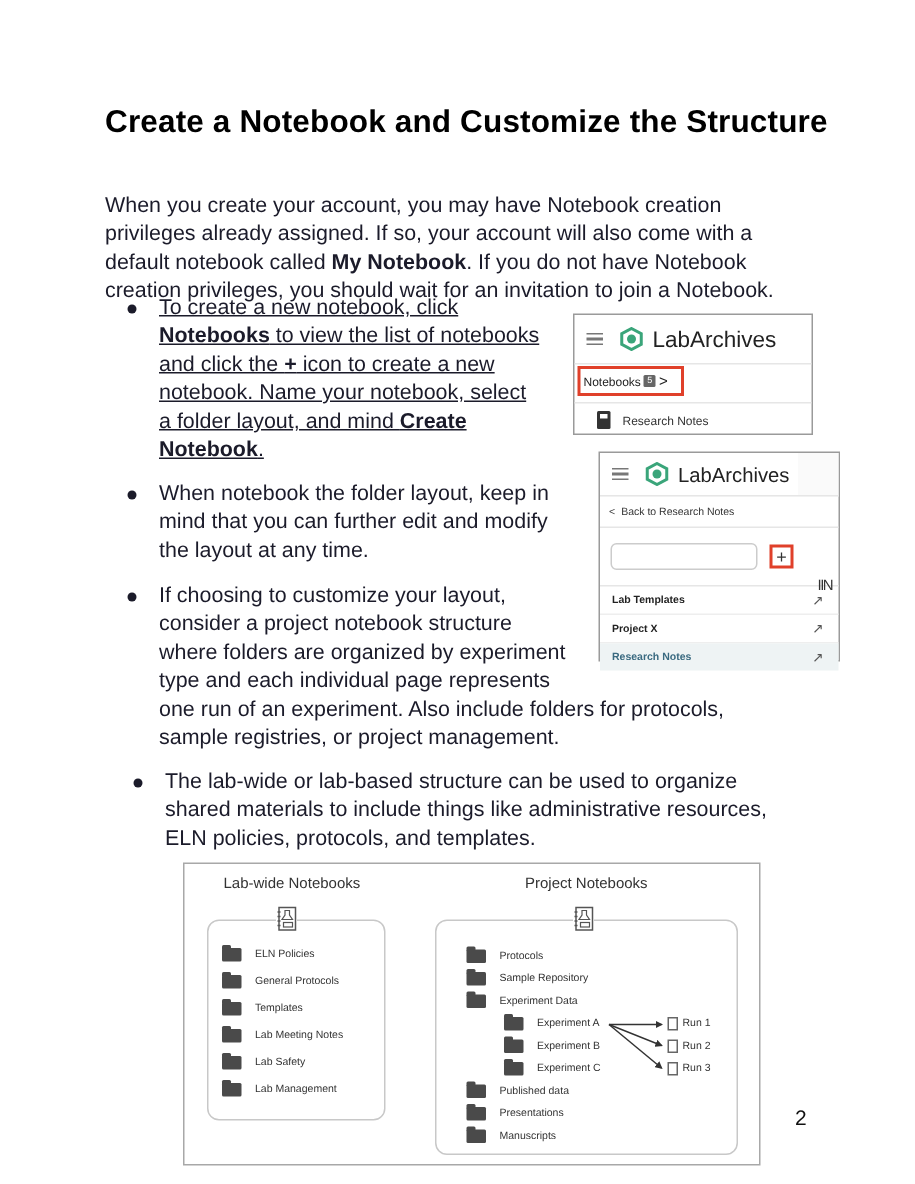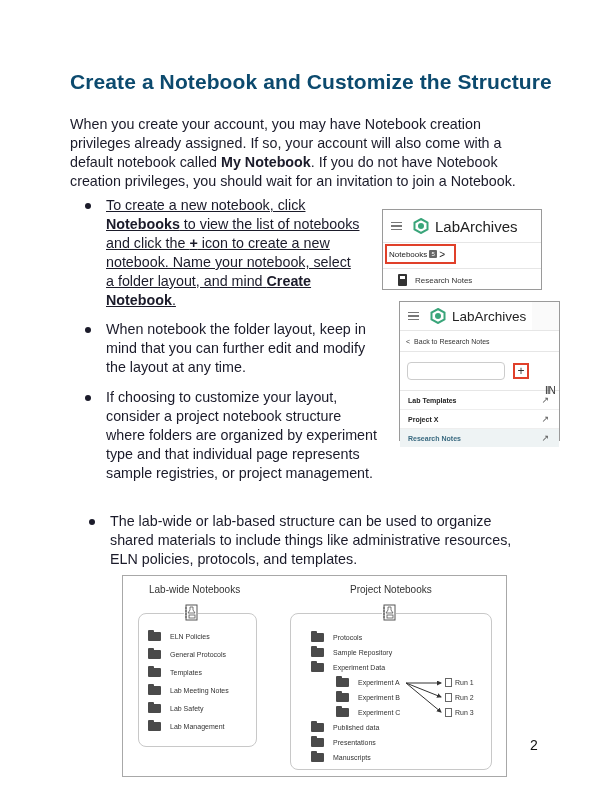--- a/index.html
+++ b/index.html
@@ -1,20 +1,20 @@
 <!DOCTYPE html>
 <html><head>
 <meta charset="utf-8">
 <style>
   html, body { margin: 0; padding: 0; background: #ffffff; }
   body { width: 610px; height: 789px; position: relative; overflow: hidden;
          font-family: "Liberation Sans", sans-serif; color: #1b1b2a; }
   .title { position: absolute; left: 70px; top: 70px; font-size: 21px; font-weight: bold;
-           color: #0c4a6e; letter-spacing: 0.1px; margin: 0; }
-  .intro { position: absolute; left: 70px; top: 115px; width: 470px; font-size: 14.3px;
+           color: #000000; letter-spacing: 0.1px; margin: 0; }
+  .intro { position: absolute; left: 70px; top: 128px; width: 470px; font-size: 14.3px;
            line-height: 19px; margin: 0; }
   .bullet { position: absolute; font-size: 14.3px; line-height: 19px; margin: 0; }
   .bullet .dot { position: absolute; left: -21px; top: 7px; width: 6px; height: 6px;
                  border-radius: 50%; background: #1b1b2a; }
   b { font-weight: bold; }
 
   
   .shot1 { position: absolute; left: 382px; top: 209px; width: 160px; height: 81px;
            border: 1px solid #9a9a9a; background: #fff; box-sizing: border-box; }
   .shot1 .hdr { height: 32px; display: flex; align-items: center; border-bottom: 1px solid #e6e6e6; }
@@ -86,21 +86,22 @@
   <div>When notebook the folder layout, keep in</div>
   <div>mind that you can further edit and modify</div>
   <div>the layout at any time.</div>
 </div>
 
 <div class="bullet" style="left:106px; top:388px; width:420px;">
   <span class="dot"></span>
   <div>If choosing to customize your layout,</div>
   <div>consider a project notebook structure</div>
   <div>where folders are organized  by experiment</div>
-  <div>type and that individual page represents</div>
+  <div>type and each individual page represents</div>
+  <div>one run of an experiment. Also include folders for protocols,</div>
   <div>sample registries, or project management.</div>
 </div>
 
 <div class="bullet" style="left:110px; top:512px; width:430px;">
   <span class="dot"></span>
   <div>The lab-wide or lab-based structure can be used to organize</div>
   <div>shared materials to include things like administrative resources,</div>
   <div>ELN policies, protocols, and templates.</div>
 </div>
 

